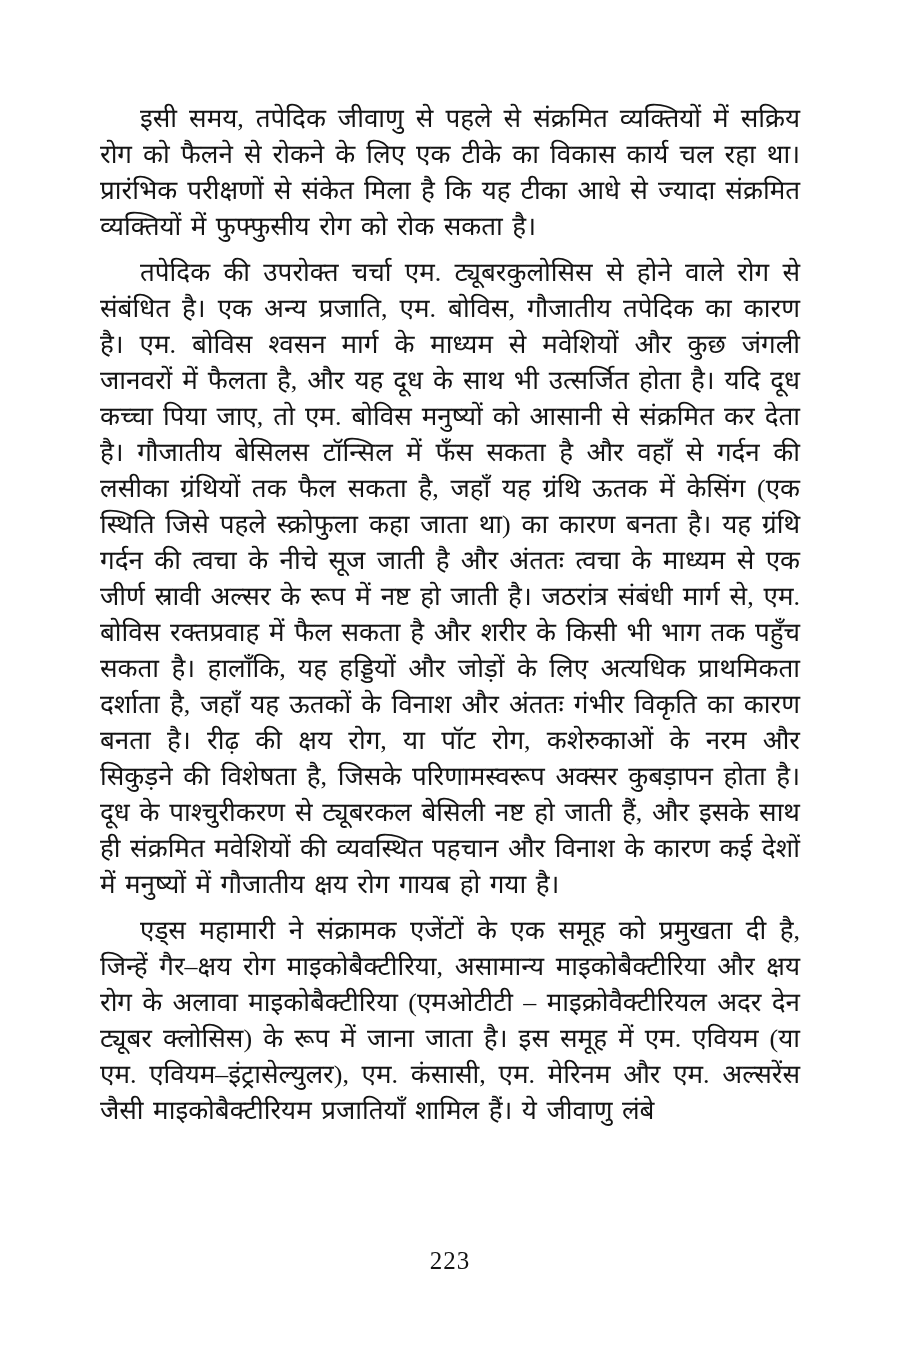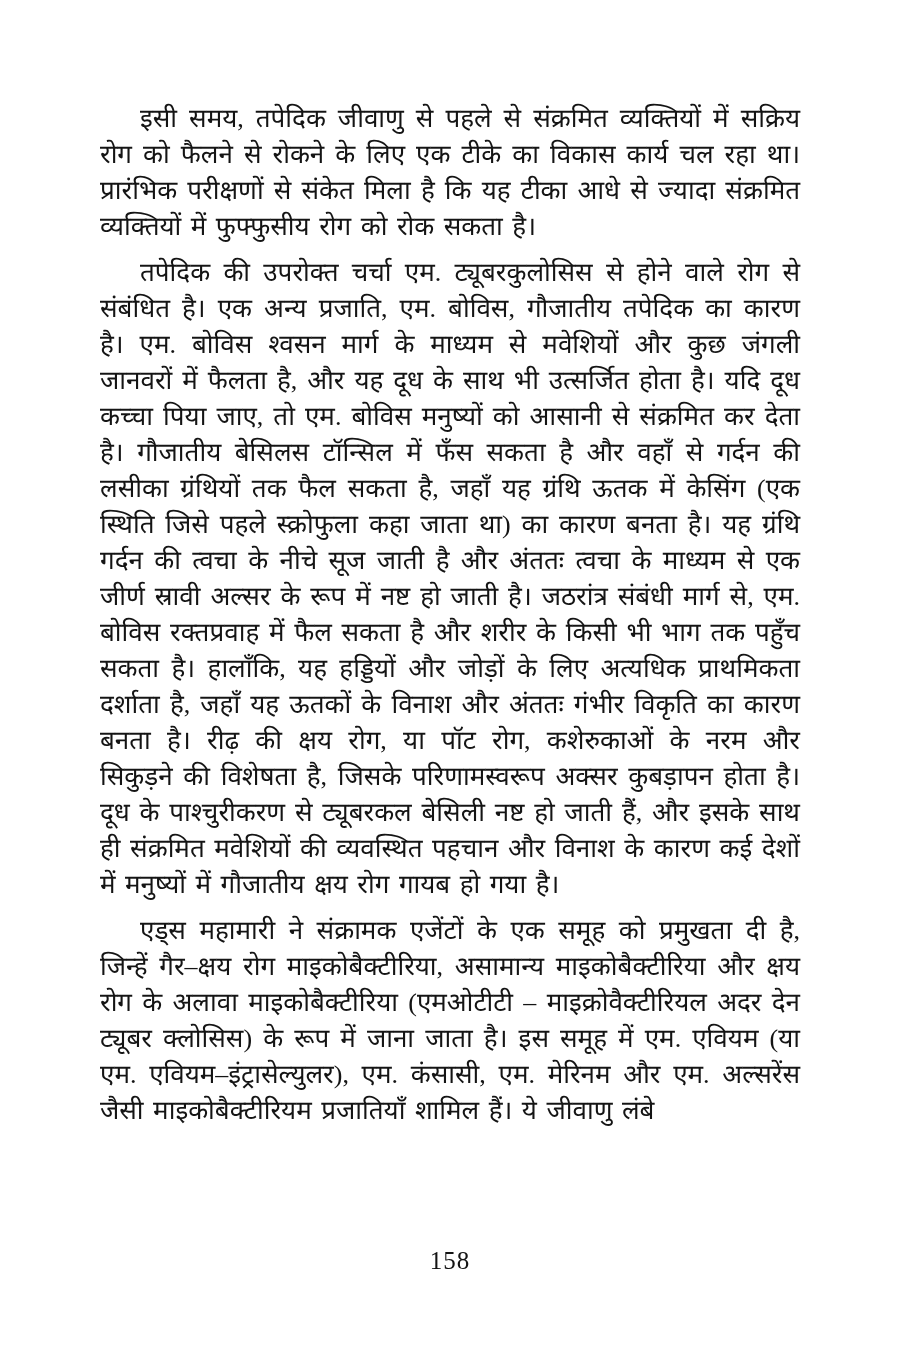--- a/index.html
+++ b/index.html
@@ -53,15 +53,15 @@
 
 <div class="page">
 
   <p class="para">इसी समय, तपेदिक जीवाणु से पहले से संक्रमित व्यक्तियों में सक्रिय रोग को फैलने से रोकने के लिए एक टीके का विकास कार्य चल रहा था। प्रारंभिक परीक्षणों से संकेत मिला है कि यह टीका आधे से ज्यादा संक्रमित व्यक्तियों में फुफ्फुसीय रोग को रोक सकता है।</p>
 
 
   <p class="para">तपेदिक की उपरोक्त चर्चा एम. ट्यूबरकुलोसिस से होने वाले रोग से संबंधित है। एक अन्य प्रजाति, एम. बोविस, गौजातीय तपेदिक का कारण है। एम. बोविस श्वसन मार्ग के माध्यम से मवेशियों और कुछ जंगली जानवरों में फैलता है, और यह दूध के साथ भी उत्सर्जित होता है। यदि दूध कच्चा पिया जाए, तो एम. बोविस मनुष्यों को आसानी से संक्रमित कर देता है। गौजातीय बेसिलस टॉन्सिल में फँस सकता है और वहाँ से गर्दन की लसीका ग्रंथियों तक फैल सकता है, जहाँ यह ग्रंथि ऊतक में केसिंग (एक स्थिति जिसे पहले स्क्रोफुला कहा जाता था) का कारण बनता है। यह ग्रंथि गर्दन की त्वचा के नीचे सूज जाती है और अंततः त्वचा के माध्यम से एक जीर्ण स्रावी अल्सर के रूप में नष्ट हो जाती है। जठरांत्र संबंधी मार्ग से, एम. बोविस रक्तप्रवाह में फैल सकता है और शरीर के किसी भी भाग तक पहुँच सकता है। हालाँकि, यह हड्डियों और जोड़ों के लिए अत्यधिक प्राथमिकता दर्शाता है, जहाँ यह ऊतकों के विनाश और अंततः गंभीर विकृति का कारण बनता है। रीढ़ की क्षय रोग, या पॉट रोग, कशेरुकाओं के नरम और सिकुड़ने की विशेषता है, जिसके परिणामस्वरूप अक्सर कुबड़ापन होता है। दूध के पाश्चुरीकरण से ट्यूबरकल बेसिली नष्ट हो जाती हैं, और इसके साथ ही संक्रमित मवेशियों की व्यवस्थित पहचान और विनाश के कारण कई देशों में मनुष्यों में गौजातीय क्षय रोग गायब हो गया है।</p>
 
   <p class="para">एड्स महामारी ने संक्रामक एजेंटों के एक समूह को प्रमुखता दी है, जिन्हें गैर–क्षय रोग माइकोबैक्टीरिया, असामान्य माइकोबैक्टीरिया और क्षय रोग के अलावा माइकोबैक्टीरिया (एमओटीटी – माइक्रोवैक्टीरियल अदर देन ट्यूबर क्लोसिस) के रूप में जाना जाता है। इस समूह में एम. एवियम (या एम. एवियम–इंट्रासेल्युलर), एम. कंसासी, एम. मेरिनम और एम. अल्सरेंस जैसी माइकोबैक्टीरियम प्रजातियाँ शामिल हैं। ये जीवाणु लंबे</p>
 
-  <div class="page-number">158</div>
+  <div class="page-number">223</div>
 
 </div>
 
 </body></html>

